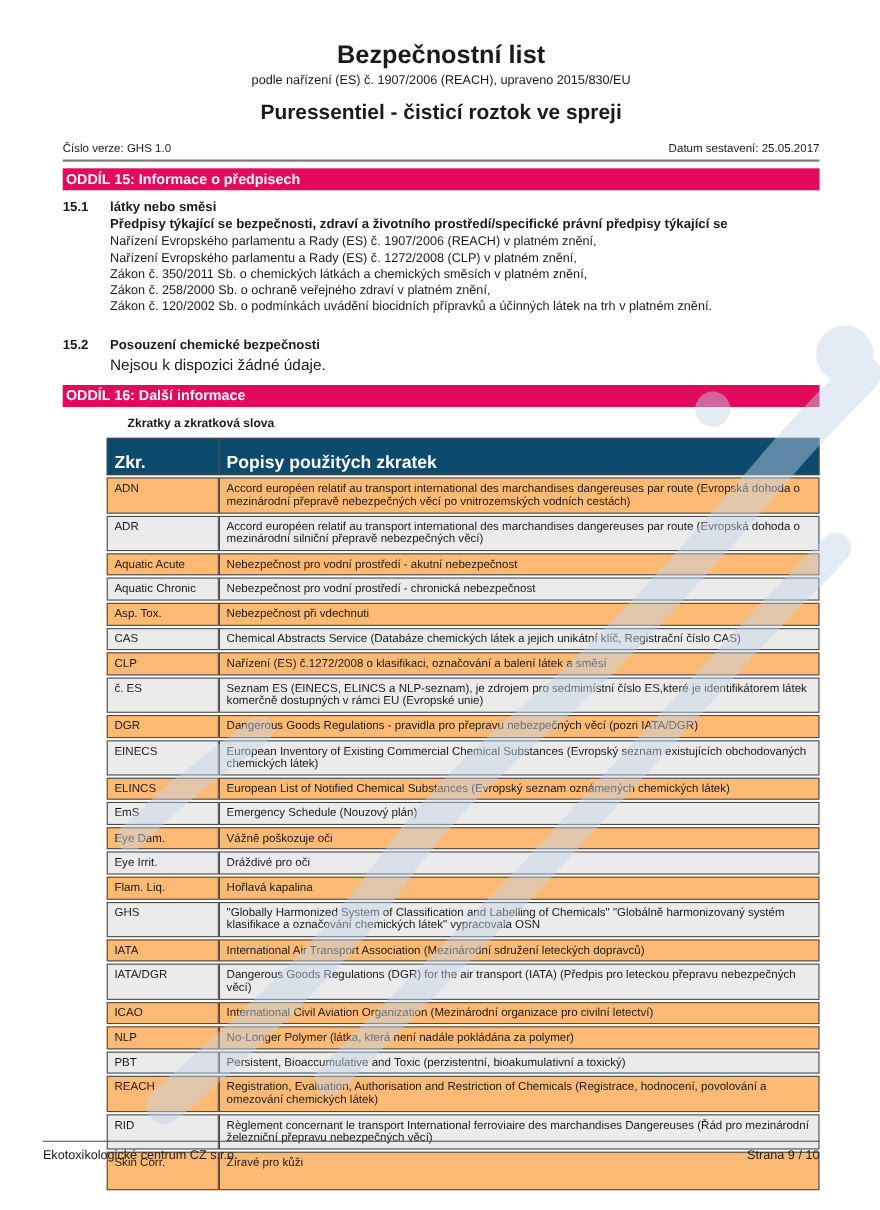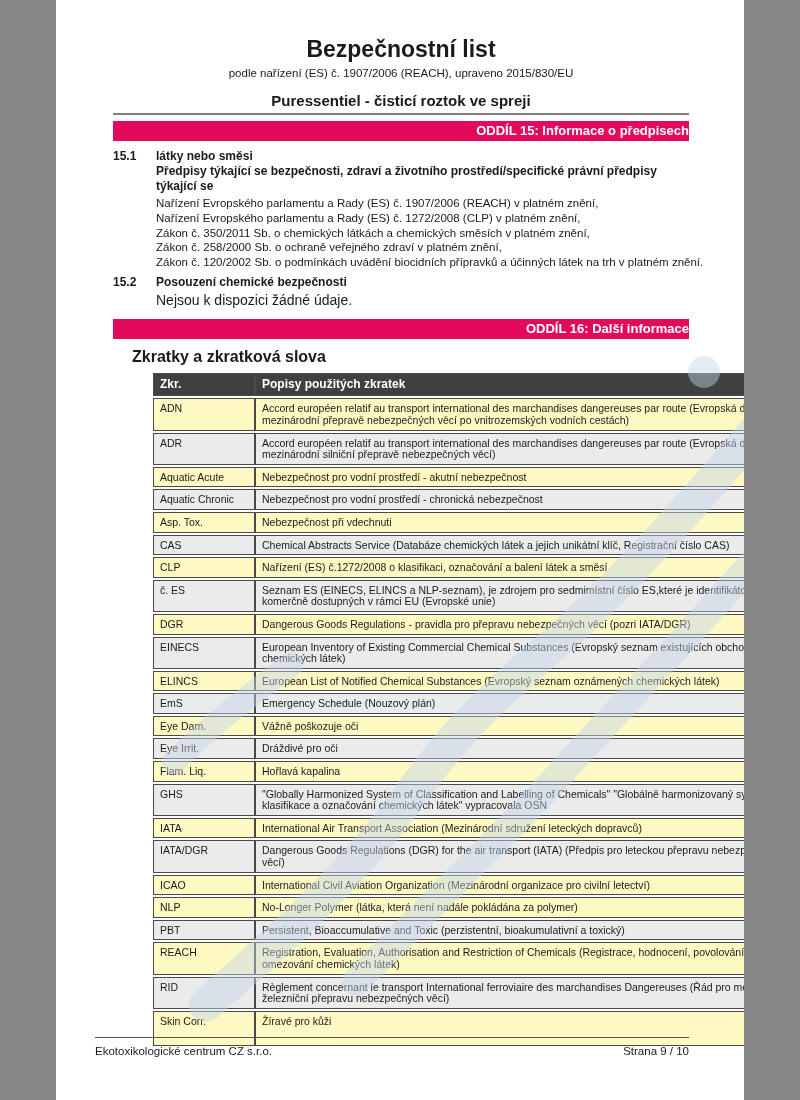--- a/index.html
+++ b/index.html
@@ -1,68 +1,68 @@
 <!DOCTYPE html>
 <html><head>
 <meta charset="utf-8">
 <style>
   html,body { margin:0; padding:0; background:#888; }
   .page {
-    position:relative; width:688px; height:1100px; margin:0 auto;
+    position:relative; width:800px; height:1100px; margin:0 auto;
     background:#ffffff; overflow:hidden;
     font-family:"Liberation Sans","DejaVu Sans",sans-serif;
     color:#1a1a1a;
   }
   .content { position:relative; padding:0 55px 0 57px; }
 
   
   .doc-header { margin-top:36px; text-align:center; }
   .doc-title { font-size:23px; font-weight:bold; line-height:26px; }
   .doc-subtitle { font-size:11.5px; margin-top:5px; }
-  .doc-product { font-size:15px; font-weight:bold; margin-top:13px; }
+  .doc-product { font-size:19px; font-weight:bold; margin-top:13px; }
 
   .meta-row { display:flex; justify-content:space-between; font-size:10.5px; margin-top:15px; }
   .rule-top { border:none; border-top:2px solid #7d7d7d; margin:4px 0 0 0; }
 
   
   .band {
     margin-top:6px; height:20px; background:#e30a5c; color:#ffffff;
-    font-size:13px; font-weight:bold; line-height:20px; padding-left:3px;text-align:right;
+    font-size:13px; font-weight:bold; line-height:20px; padding-left:3px;
   }
   .band16 { margin-top:11px; }
 
   
   .num-row { display:flex; margin-top:8px; }
   .num-col { width:43px; flex:0 0 43px; font-size:12px; font-weight:bold; line-height:15px; }
   .h-col { flex:1; font-size:12px; font-weight:bold; line-height:15px; }
   .body-lines { margin-left:43px; font-size:11.5px; line-height:14.8px; margin-top:2px; }
   .body-line { white-space:nowrap; }
-  .s152-row { margin-top:5px; }
+  .s152-row { margin-top:19px; }
   .s152-body { margin-left:43px; font-size:14px; line-height:14.8px; margin-top:3px; }
 
   
-  .subheading { margin-left:19px; margin-top:9px; font-size:16px; font-weight:bold; }
+  .subheading { margin-left:59px; margin-top:9px; font-size:11px; font-weight:bold; }
 
   table.abbr {
     margin:5px 0 0 40px; width:648px;
     border-collapse:separate; border-spacing:0 2px;
     font-size:10.5px; line-height:11.6px;
     table-layout:fixed;
   }
   table.abbr td, table.abbr th {
     border:1px solid #4a4a4a; vertical-align:top; text-align:left;
     padding:4px 6px 3px 6px;
   }
   table.abbr th {
-    background:#404040; color:#ffffff; font-weight:bold; font-size:12px;
-    padding-top:5px; padding-bottom:5px;
+    background:#0c4a6e; color:#ffffff; font-weight:bold; font-size:16px;
+    padding-top:16px; padding-bottom:5px;
   }
   table.abbr .c1 { width:88px; }
   table.abbr tr.alt td { background:#ebebeb; }
-  table.abbr tr td { background:#fef9c3; }
+  table.abbr tr td { background:#fdba74; }
   table.abbr tr.alt td { background:#ebebeb; }
   table.abbr tr:last-child td { height:26px; }
 
   
   .footer { position:absolute; left:39px; right:55px; top:1037px; }
   .rule-bottom { border:none; border-top:1.5px solid #555; margin:0; }
   .footer-row { display:flex; justify-content:space-between; font-size:11.5px; margin-top:7px; }
 
   
   .watermark {
@@ -88,20 +88,24 @@
   </svg>
 
   <div class="content">
 
     <div class="doc-header">
       <div class="doc-title">Bezpečnostní list</div>
       <div class="doc-subtitle">podle nařízení (ES) č. 1907/2006 (REACH), upraveno 2015/830/EU</div>
       <div class="doc-product">Puressentiel - čisticí roztok ve spreji</div>
     </div>
 
+    <div class="meta-row">
+      <span>Číslo verze: GHS 1.0</span>
+      <span>Datum sestavení: 25.05.2017</span>
+    </div>
     <hr class="rule-top">
 
     <div class="band">ODDÍL 15: Informace o předpisech</div>
 
     <div class="num-row">
       <div class="num-col">15.1</div>
       <div class="h-col">
         <div>látky nebo směsi</div>
         <div>Předpisy týkající se bezpečnosti, zdraví a životního prostředí/specifické právní předpisy týkající se</div>
       </div>

